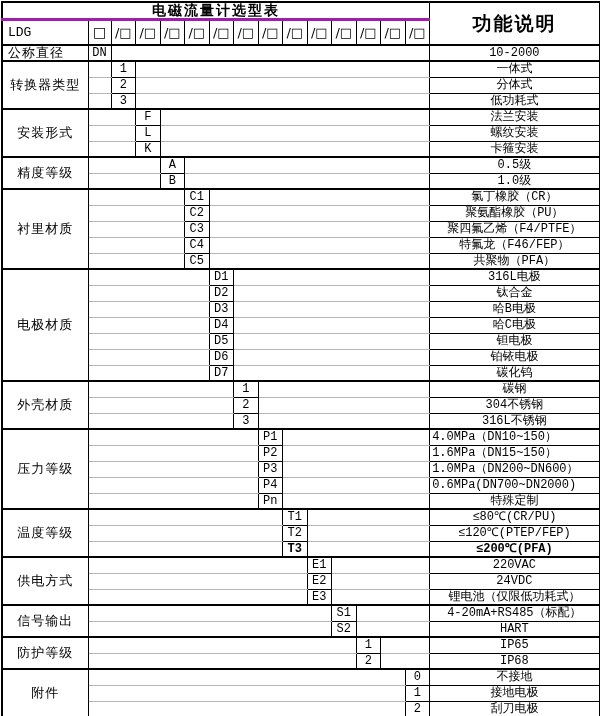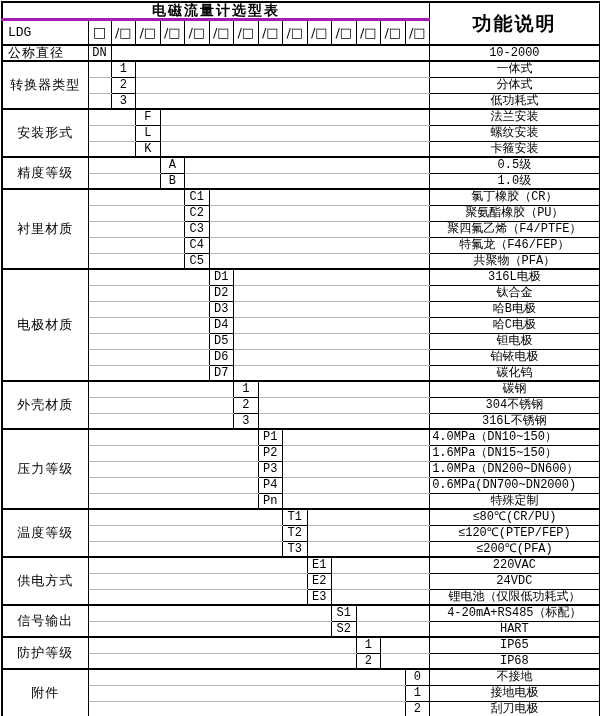--- a/index.html
+++ b/index.html
@@ -284,21 +284,21 @@
         <td class="codecell">T1</td>
         <td class="blank" colspan="5"></td>
         <td class="desc">≤80℃(CR/PU)</td>
       </tr>
       <tr style="height: 16px;">
         <td class="blank" colspan="8"></td>
         <td class="codecell">T2</td>
         <td class="blank" colspan="5"></td>
         <td class="desc">≤120℃(PTEP/FEP)</td>
       </tr>
-      <tr style="height: 16px;">
+      <tr style="height: 16px; font-weight: bold;">
         <td class="blank" colspan="8"></td>
         <td class="codecell">T3</td>
         <td class="blank" colspan="5"></td>
         <td class="desc">≤200℃(PFA)</td>
       </tr>
       <tr class="gfirst" style="height: 16px;">
         <td class="cat" rowspan="3">供电方式</td>
         <td class="blank" colspan="9"></td>
         <td class="codecell">E1</td>
         <td class="blank" colspan="4"></td>

